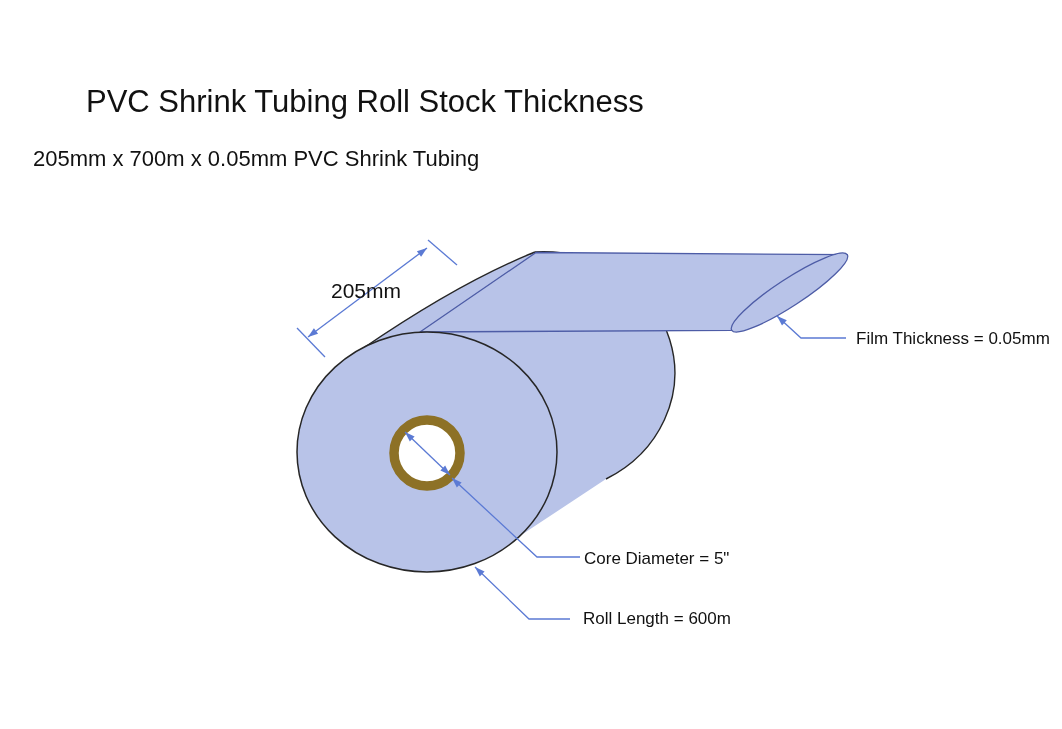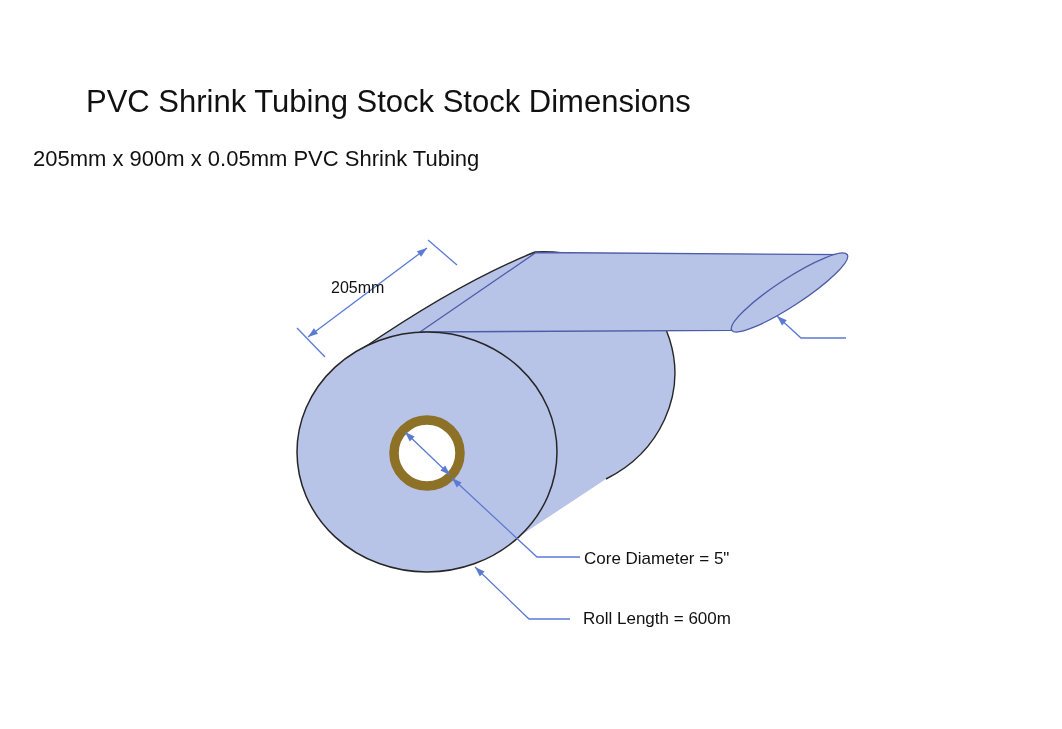--- a/index.html
+++ b/index.html
@@ -33,21 +33,21 @@
     letter-spacing: 0px;
   }
   .page-subtitle {
     left: 33px;
     top: 146px;
     font-size: 22px;
   }
   .dim-width {
     left: 331px;
     top: 279px;
-    font-size: 16px;
+    font-size: 21px;
   }
   .dim-film {
     left: 856px;
     top: 329px;
     font-size: 17px;
   }
   .dim-core {
     left: 584px;
     top: 549px;
     font-size: 17px;
@@ -107,24 +107,25 @@
         <polygon points="475,567 479.8,576.4 484.6,571.4" fill="#5b7ad4" stroke="none"></polygon>
       </g>
 
       <g>
         <path d="M 777,316 L 801,338 L 846,338"></path>
         <polygon points="777,316 782,325.4 786.8,320.2" fill="#5b7ad4" stroke="none"></polygon>
       </g>
     </g>
   </svg>
 
-  <div class="lbl page-title">PVC Shrink Tubing Stock Stock Dimensions</div>
+  <div class="lbl page-title">PVC Shrink Tubing Roll Stock Thickness</div>
 
-  <div class="lbl page-subtitle">205mm x 900m x 0.05mm PVC Shrink Tubing</div>
+  <div class="lbl page-subtitle">205mm x 700m x 0.05mm PVC Shrink Tubing</div>
 
   <div class="lbl dim-width">205mm</div>
 
+  <div class="lbl dim-film">Film Thickness = 0.05mm</div>
 
   <div class="lbl dim-core">Core Diameter = 5"</div>
 
   <div class="lbl dim-roll">Roll Length = 600m</div>
 
 </div>
 
 </body></html>

